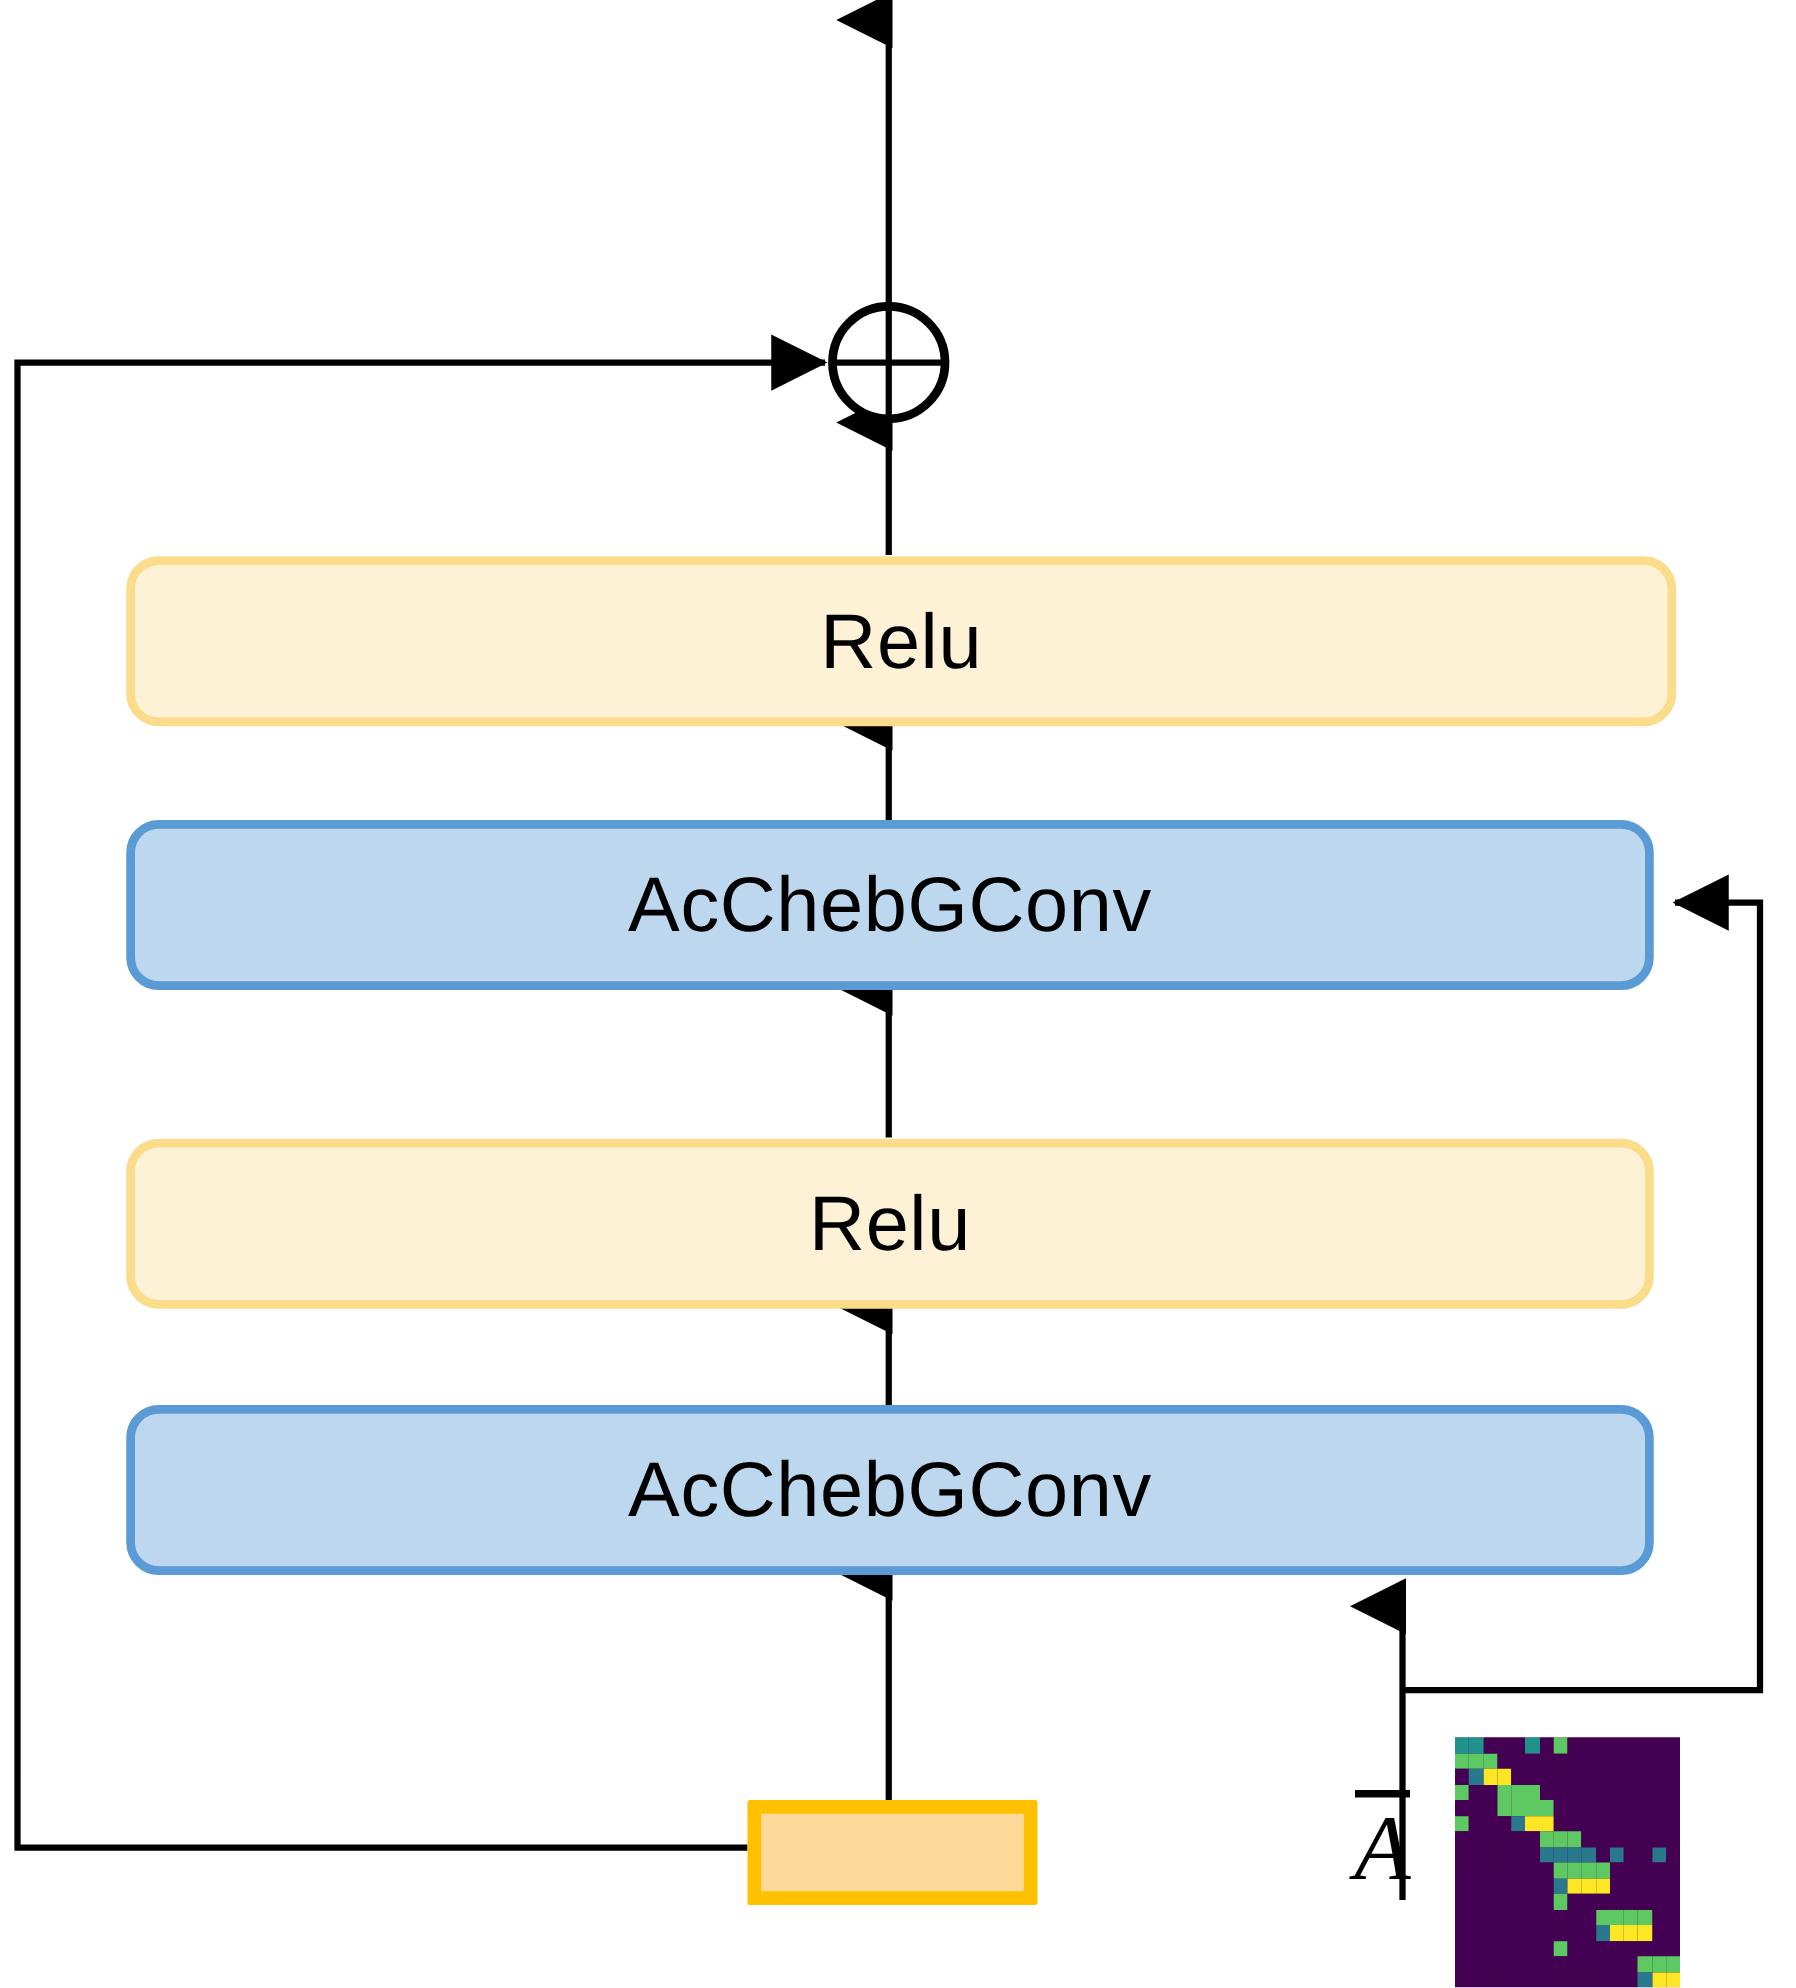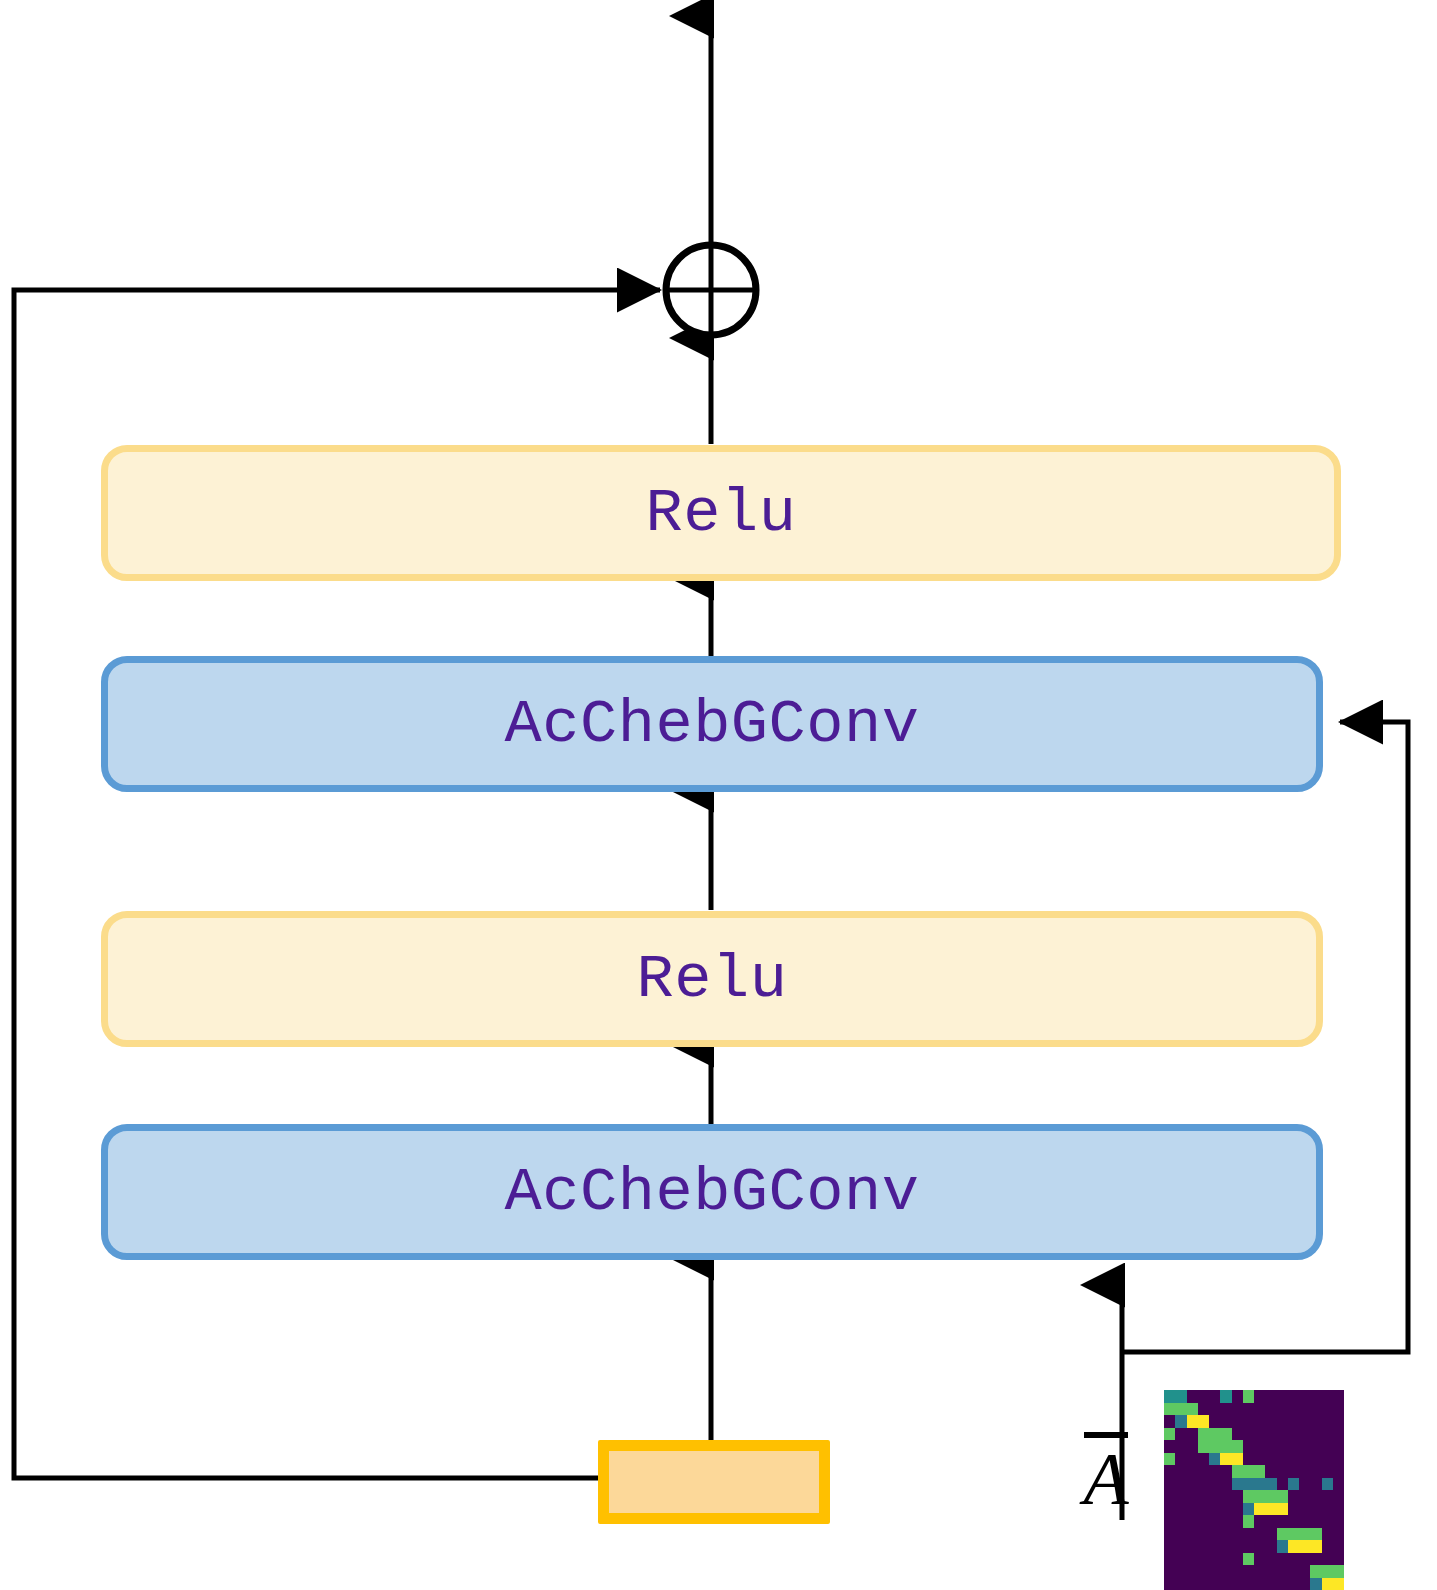--- a/index.html
+++ b/index.html
@@ -18,22 +18,22 @@
     overflow: hidden;
   }
   .node-box {
     position: absolute;
     box-sizing: border-box;
     display: flex;
     align-items: center;
     justify-content: center;
   }
   .node-label {
-    font-family: Liberation Mono, monospace;
-    color: #4c1d95;
+    font-family: Liberation Sans, sans-serif;
+    color: #000000;
     letter-spacing: 0.5px;
     white-space: nowrap;
   }
   .box-relu {
     border: 7px solid #FBDC8B;
     background: #FDF2D5;
     border-radius: 26px;
   }
   .box-relu .node-label { font-size: 62px; }
   .box-conv {

